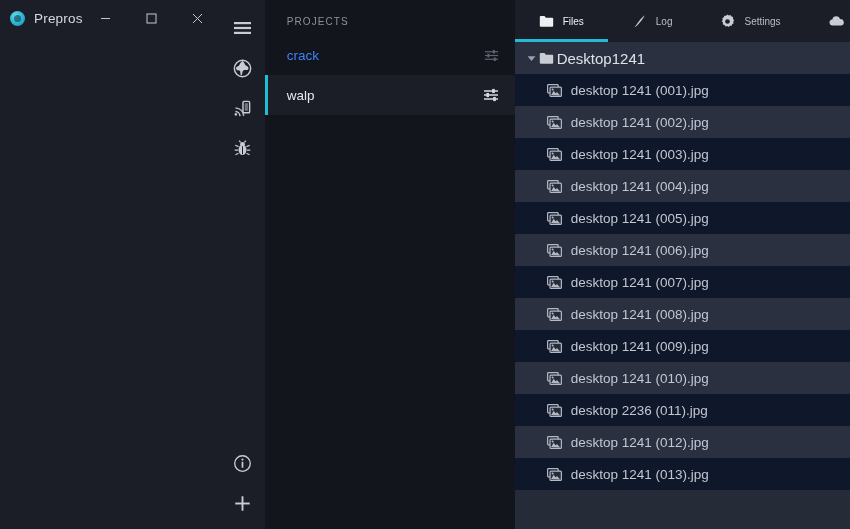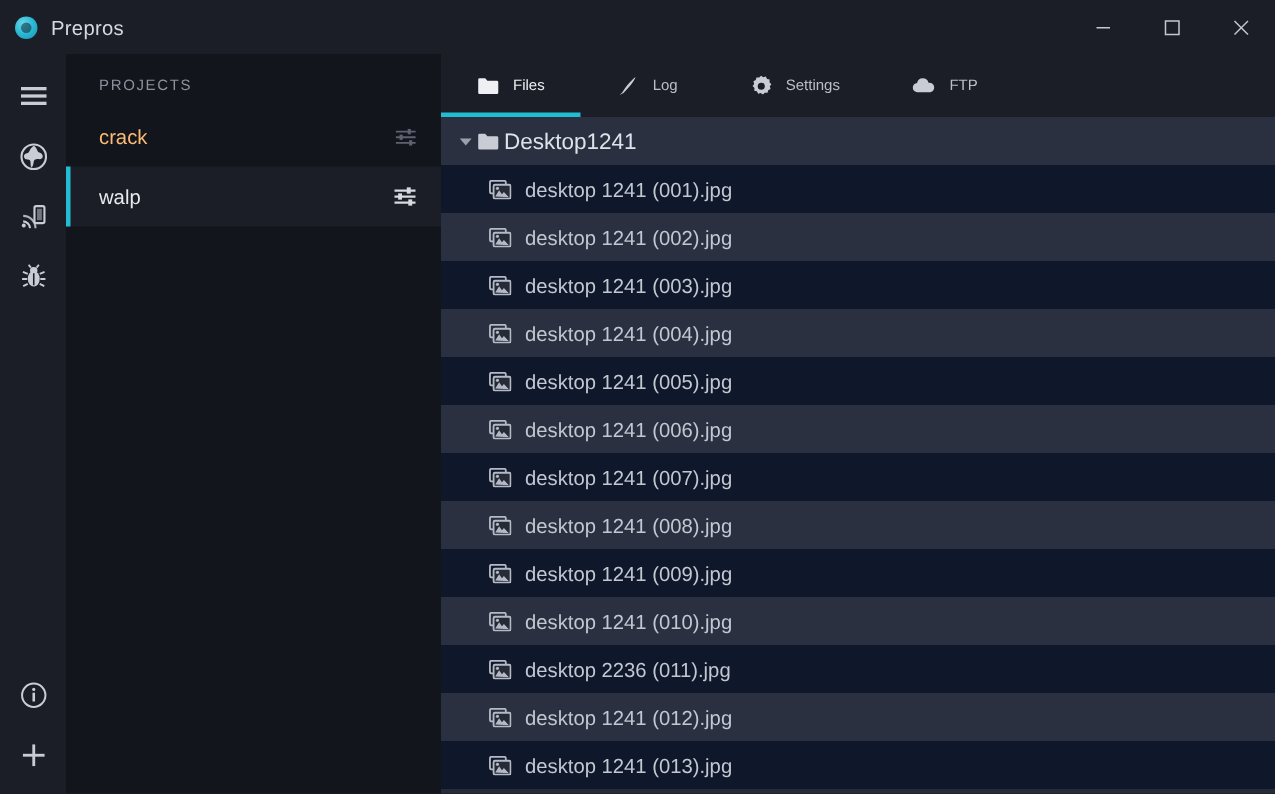--- a/index.html
+++ b/index.html
@@ -3,21 +3,21 @@
 <meta charset="utf-8">
 <title>Prepros</title>
 <style>
   * { margin:0; padding:0; box-sizing:border-box; }
   html, body {
     width:850px; height:529px;
     background:#13151c; overflow:hidden;
     font-family:"Liberation Sans", sans-serif;
     -webkit-font-smoothing:antialiased;
   }
-  #app { width:850px; height:529px; display:flex; flex-direction:column; background:#1b1e27; }
+  #app { width:850px; height:529px; display:flex; flex-direction:row; background:#1b1e27; }
 
   
   #titlebar {
     height:36px; min-height:36px; background:#1b1e27;
     display:flex; align-items:center; position:relative;
   }
   #title-left { display:flex; align-items:center; padding-left:10px; gap:9px; }
   .logo-circle {
     width:15px; height:15px; border-radius:50%;
     background:radial-gradient(circle at 36% 32%, #6ad7ea 0%, #2bb8d4 48%, #1b92ae 100%);
@@ -54,21 +54,21 @@
   #projects {
     width:250px; min-width:250px; background:#13151c;
     display:flex; flex-direction:column; overflow:hidden;
   }
   #projects-header {
     color:#8c919e; font-size:10px; letter-spacing:1.1px;
     padding:16px 0 8px 22px; text-transform:uppercase;
   }
   .project-item {
     height:40px; display:flex; align-items:center;
-    padding:0 16px 0 22px; position:relative; color:#fdba74; font-size:13.5px;
+    padding:0 16px 0 22px; position:relative; color:#3b82f6; font-size:13.5px;
   }
   .project-item .pname { flex:1; }
   .project-item .pgear { color:#5e636f; display:flex; align-items:center; }
   .project-item.selected { background:#1b1e27; color:#e7e9ee;justify-content:flex-end; }
   .project-item.selected .pgear { color:#d7dae1; }
   .project-item.selected::before {
     content:""; position:absolute; left:0; top:0; bottom:0; width:3px; background:#22bcd4;
   }
 
   

